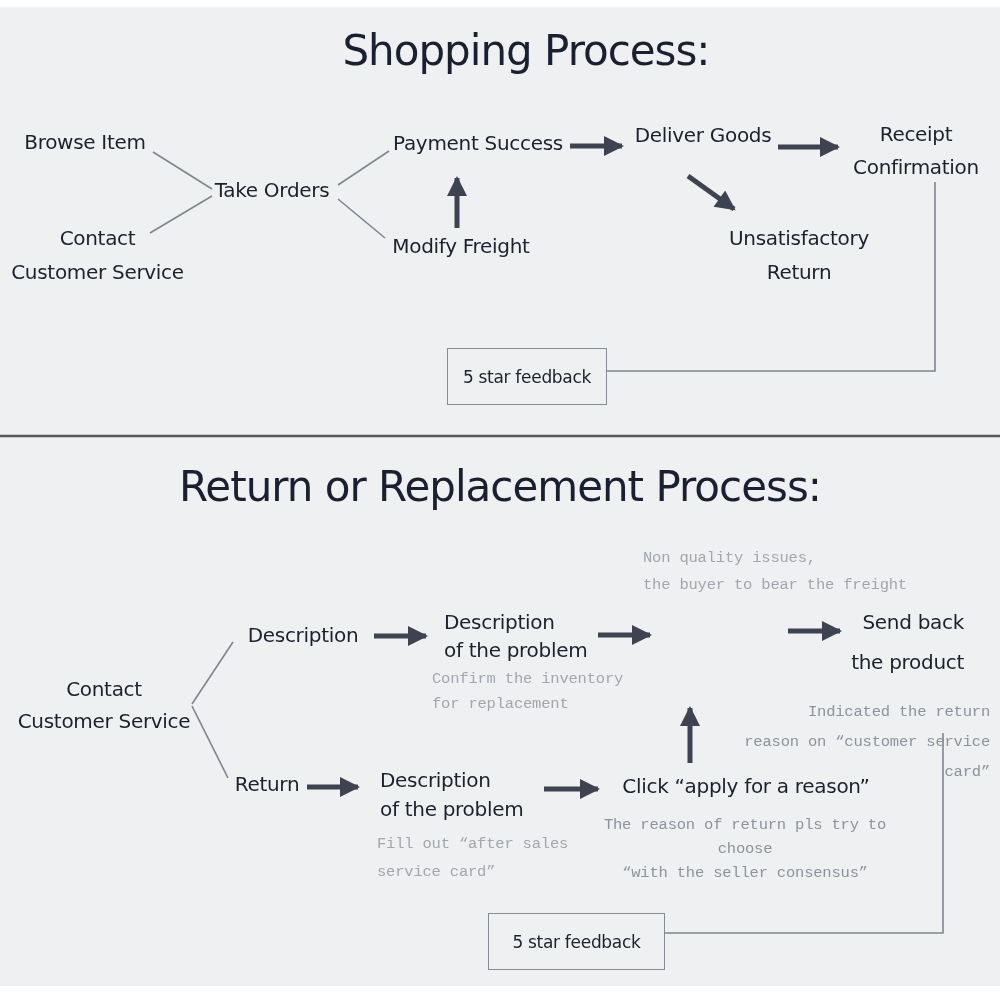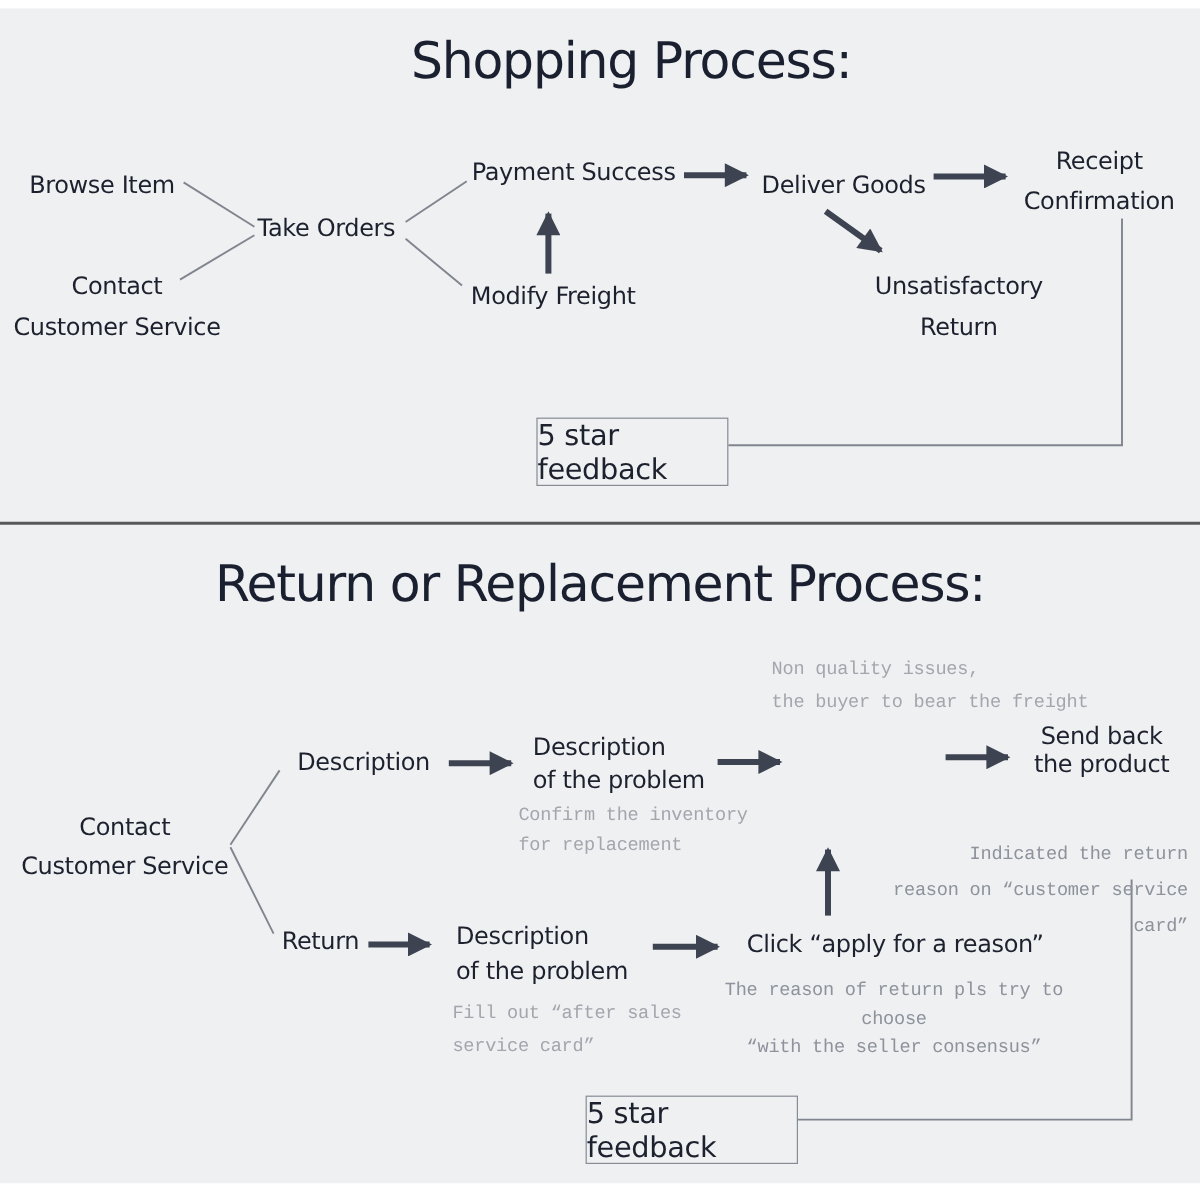--- a/index.html
+++ b/index.html
@@ -21,21 +21,21 @@
   .center{text-align:center;}
   .right{text-align:right;}
   .title{position:absolute;left:0;width:1000px;text-align:center;color:#1a2030;font-size:42px;letter-spacing:-1px;white-space:nowrap;}
   .note{position:absolute;font-size:15.5px;letter-spacing:-0.2px;white-space:pre-line;font-family:Liberation Mono, monospace;}
   .note-light{color:#a3a6ad;}
   .note-medium{color:#8e929b;}
   .fbox{
     position:absolute;
     border:1px solid #868b94;
     display:flex;align-items:center;justify-content:center;
-    color:#1d212e;font-size:24px;letter-spacing:-0.3px;
+    color:#1d212e;font-size:17px;letter-spacing:-0.3px;
     background:#eef0f2;
   }
 </style>
 </head>
 <body>
 
 <div class="canvas">
 
   <svg class="wires" viewBox="0 0 1000 1000">
     <defs>
@@ -65,42 +65,42 @@
     <line class="arrow" marker-end="url(#ah)" x1="544" y1="789" x2="598" y2="789"></line>
     <line class="arrow" marker-end="url(#ah)" x1="690" y1="763" x2="690" y2="708"></line>
     <polyline class="thin" points="943,733 943,933 664,933"></polyline>
   </svg>
 
   <div class="edge-strip strip-top"></div>
   <div class="edge-strip strip-bottom"></div>
 
   <div class="title" style="top:26px;padding-left:26px;">Shopping Process:</div>
 
-  <div class="label center" style="left:10px;top:130px;width:150px;margin-top:12px;">Browse Item</div>
+  <div class="label center" style="left:10px;top:130px;width:150px;">Browse Item</div>
   <div class="label center" style="left:0px;top:221px;width:195px;line-height:34px;">Contact
 Customer Service</div>
   <div class="label center" style="left:205px;top:178px;width:134px;">Take Orders</div>
   <div class="label center" style="left:388px;top:131px;width:180px;">Payment Success</div>
   <div class="label center" style="left:386px;top:234px;width:150px;">Modify Freight</div>
-  <div class="label center" style="left:629px;top:142px;width:148px;">Deliver Goods</div>
+  <div class="label center" style="left:629px;top:123px;width:148px;">Deliver Goods</div>
   <div class="label center" style="left:845px;top:118px;width:142px;line-height:33px;">Receipt
 Confirmation</div>
   <div class="label center" style="left:713px;top:221px;width:172px;line-height:34px;">Unsatisfactory
 Return</div>
   <div class="fbox" style="left:447px;top:348px;width:158px;height:55px;">5 star feedback</div>
 
   <div class="title" style="top:462px;">Return or Replacement Process:</div>
 
   <div class="label center" style="left:8px;top:673px;width:192px;line-height:32px;">Contact
 Customer Service</div>
   <div class="label center" style="left:236px;top:623px;width:134px;">Description</div>
   <div class="label center" style="left:231px;top:772px;width:72px;">Return</div>
   <div class="label" style="left:444px;top:608px;width:160px;line-height:28px;">Description
 of the problem</div>
-  <div class="label center" style="left:845px;top:602px;width:146px;line-height:23px;">Send back
+  <div class="label center" style="left:818px;top:602px;width:146px;line-height:40px;text-align:right;">Send back
 the product</div>
   <div class="label" style="left:380px;top:766px;width:160px;line-height:29px;">Description
 of the problem</div>
   <div class="label center" style="left:612px;top:774px;width:268px;white-space:nowrap;">Click “apply for a reason”</div>
   <div class="fbox" style="left:488px;top:913px;width:175px;height:55px;">5 star feedback</div>
 
   <div class="note note-light" style="left:643px;top:545px;line-height:27px;">Non quality issues,
 the buyer to bear the freight</div>
   <div class="note note-light" style="left:432px;top:667px;line-height:25px;">Confirm the inventory
 for replacement</div>

